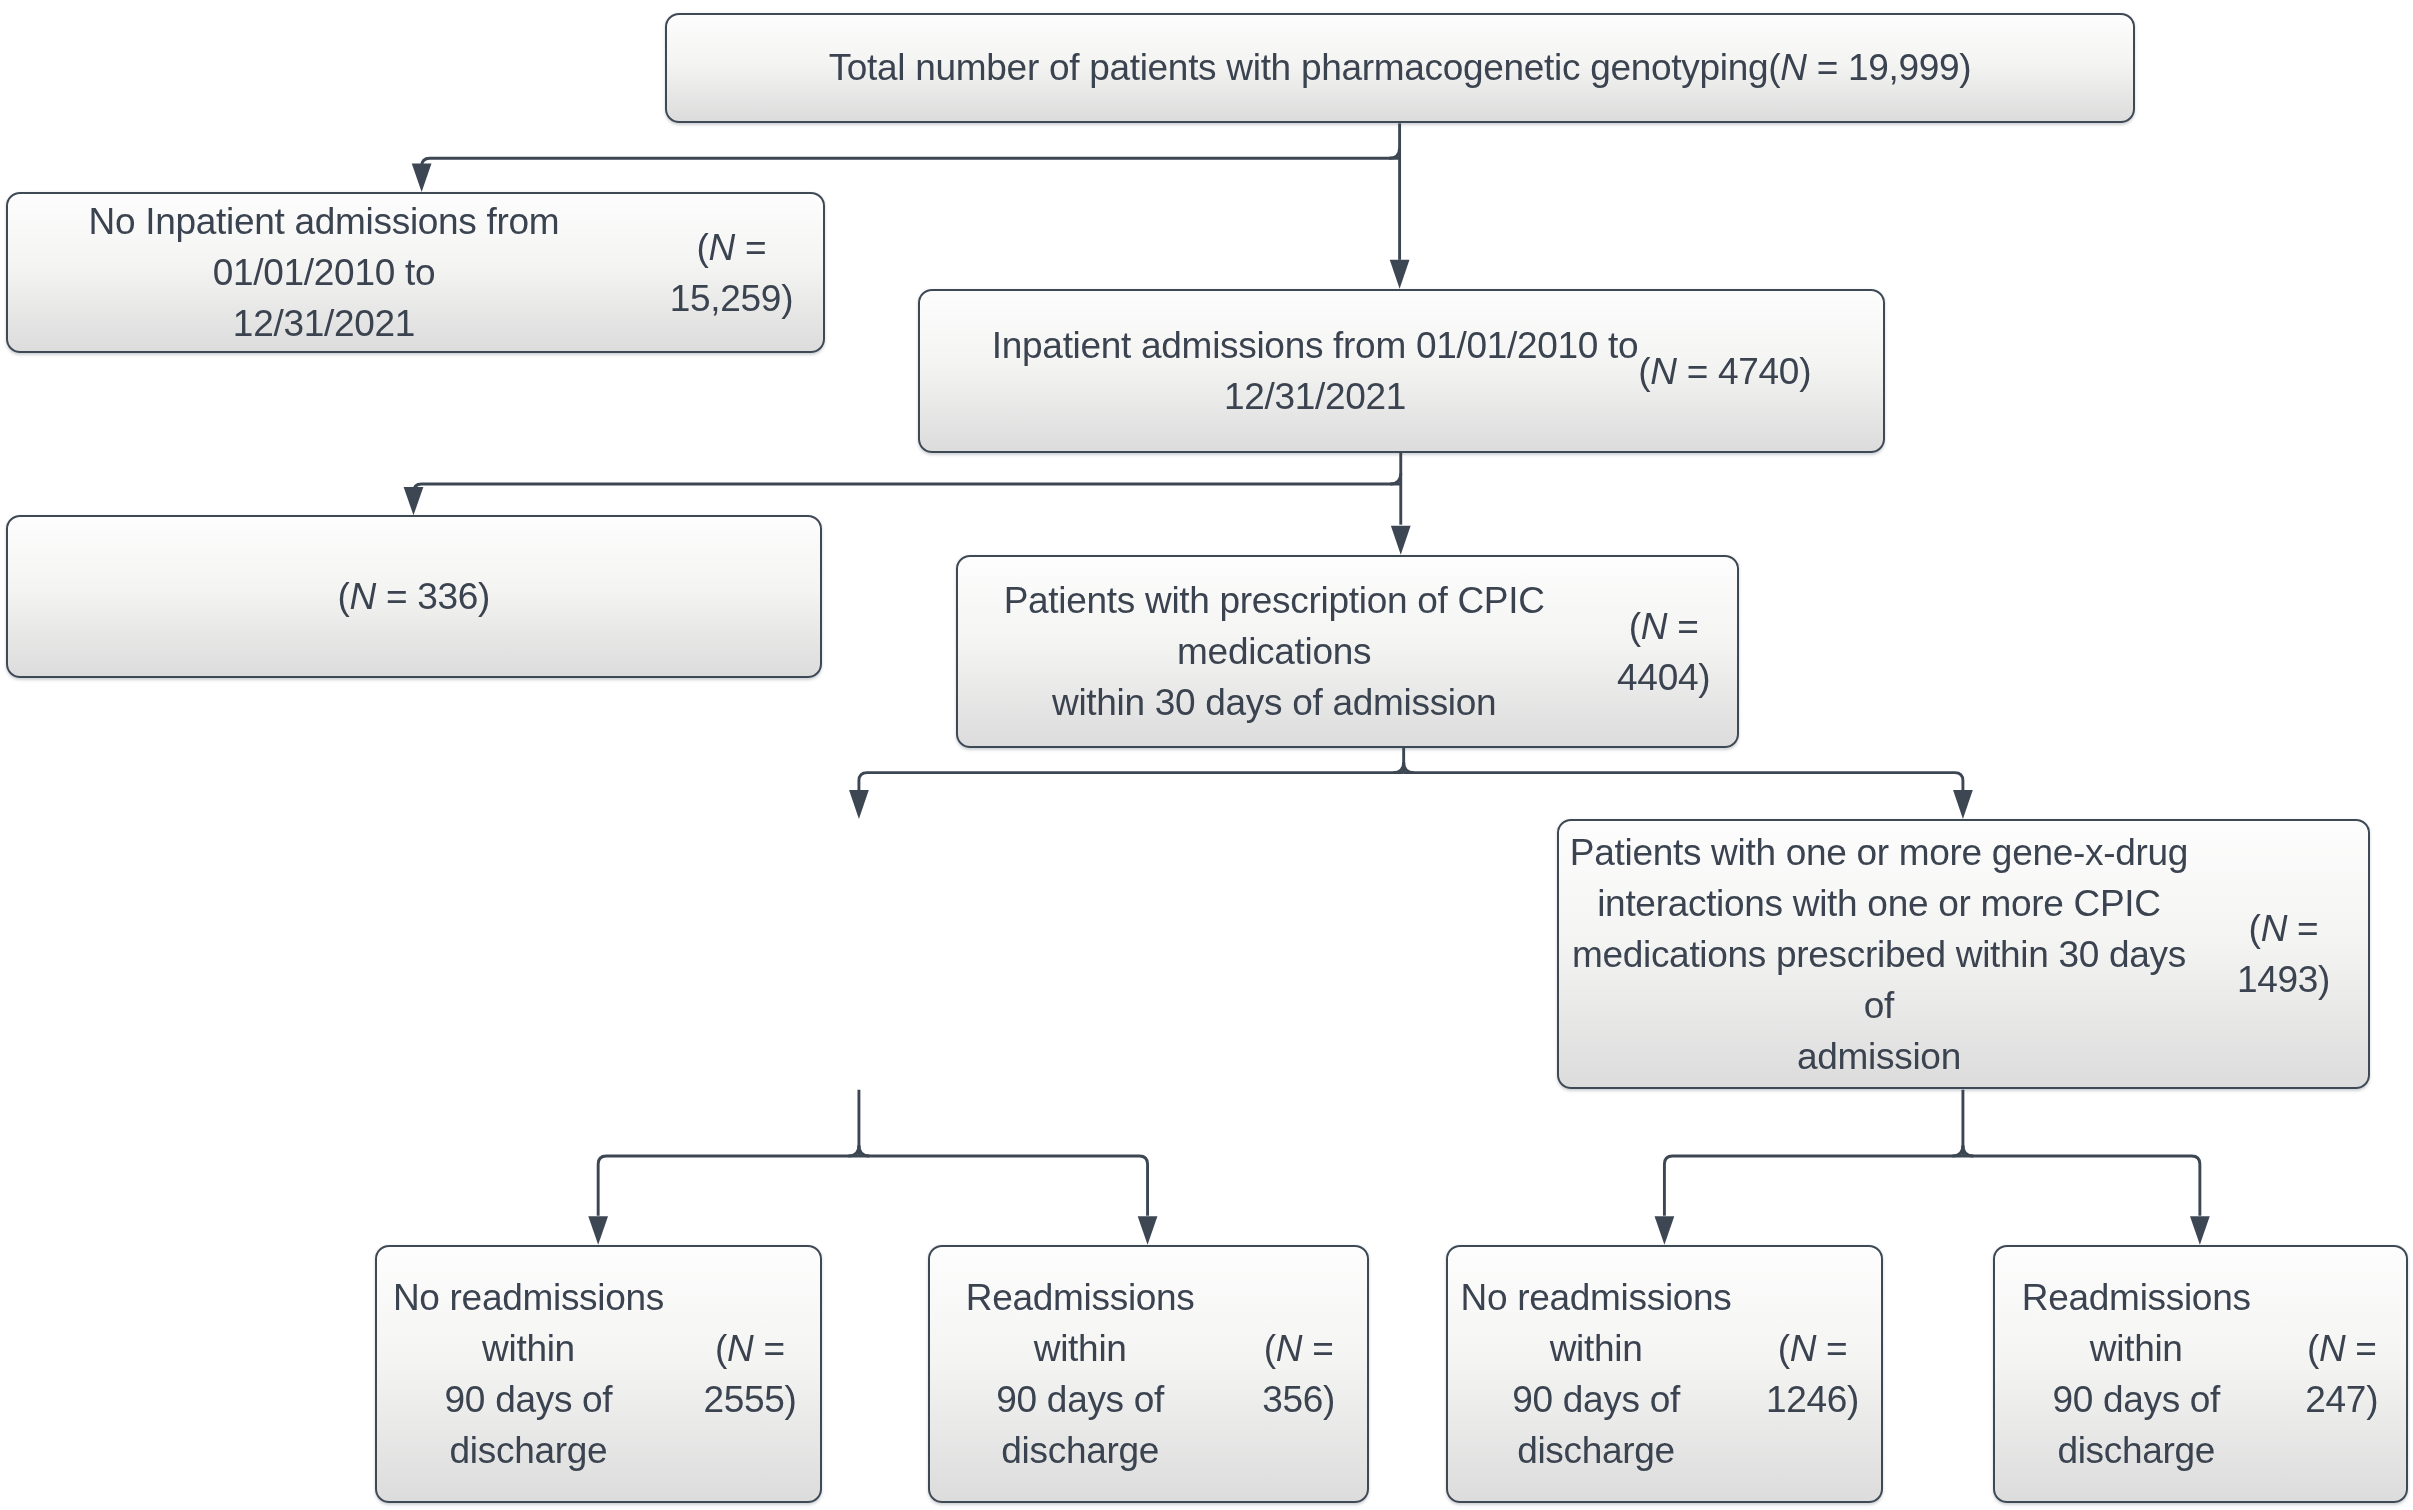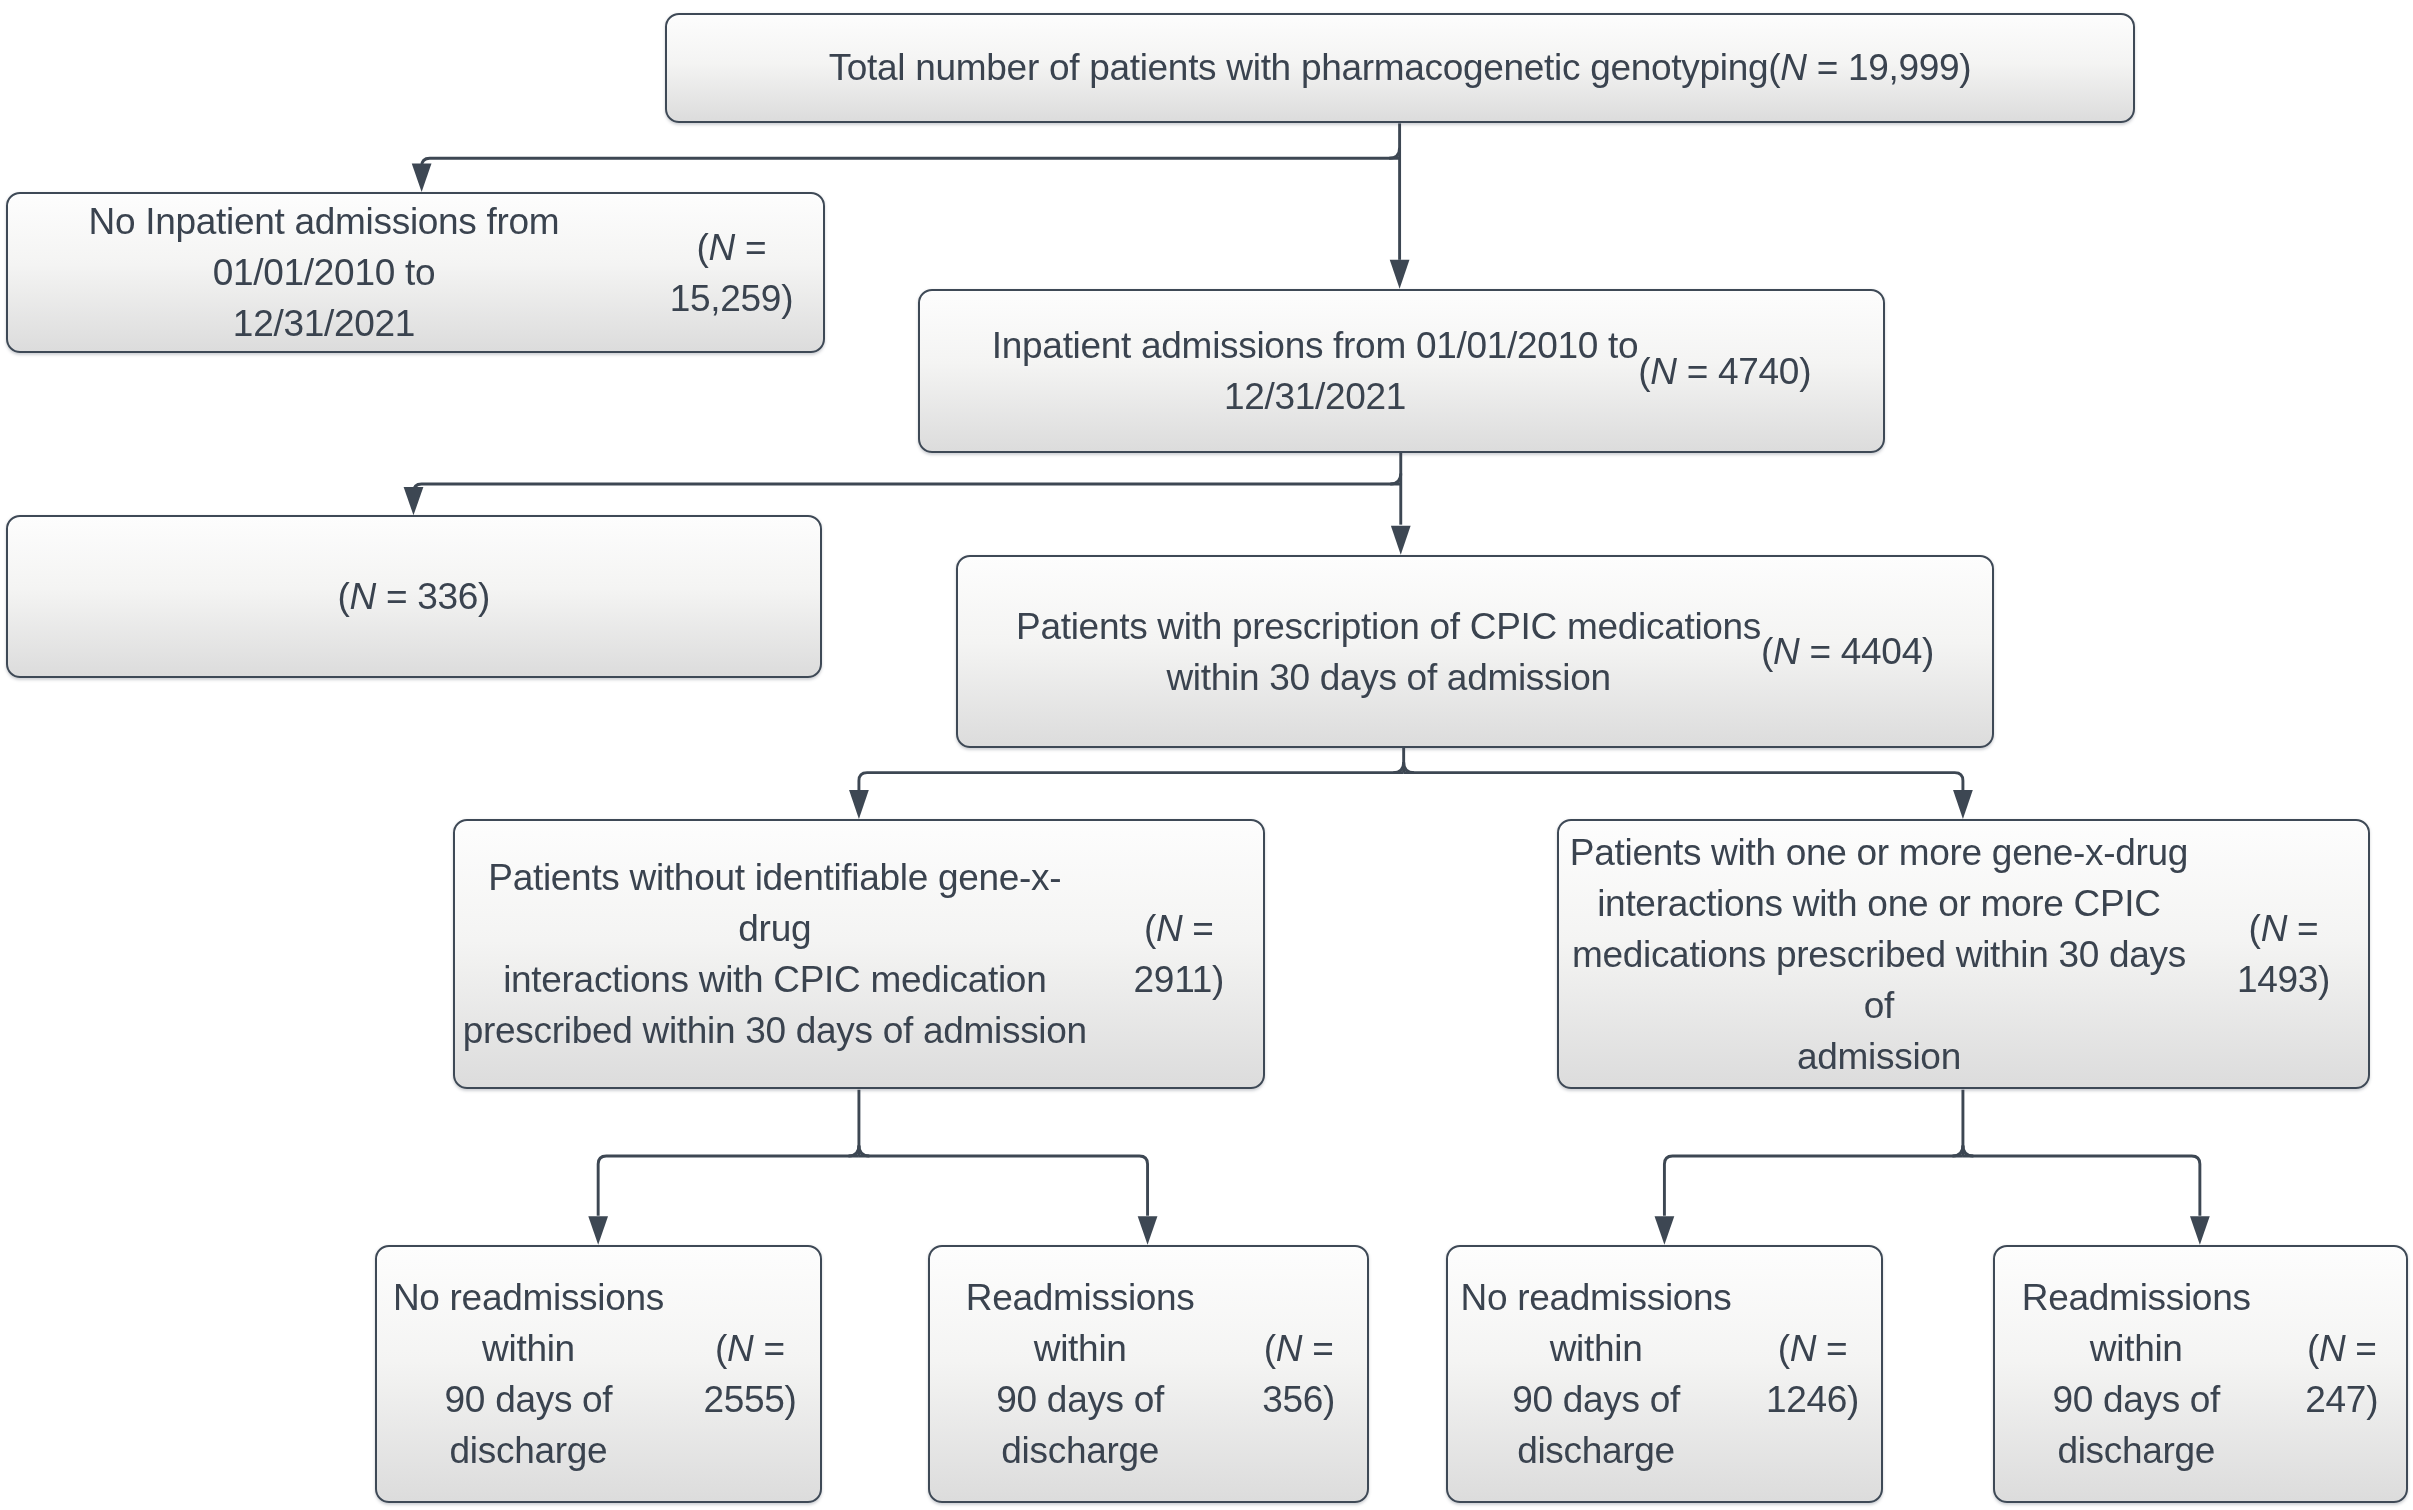--- a/index.html
+++ b/index.html
@@ -127,32 +127,26 @@
   <div class="node" style="left:918px; top:289px; width:967px; height:164px;">
     <div class="t">Inpatient admissions from 01/01/2010 to
 12/31/2021</div>
     <div class="n">(<i>N</i> = 4740)</div>
   </div>
 
   <div class="node" style="left:5.8px; top:515px; width:816px; height:163px;">
     <div class="n">(<i>N</i> = 336)</div>
   </div>
 
-  <div class="node" style="left:956px; top:555px; width:1038px; height:193px;">
+  <div class="node" style="left:956px; top:555px; width:783px; height:193px;">
     <div class="t">Patients with prescription of CPIC medications
 within 30 days of admission</div>
     <div class="n">(<i>N</i> = 4404)</div>
   </div>
 
-  <div class="node" style="left:453px; top:819px; width:812px; height:270px;">
-    <div class="t">Patients without identifiable gene-x-drug
-interactions with CPIC medication
-prescribed within 30 days of admission</div>
-    <div class="n">(<i>N</i> = 2911)</div>
-  </div>
 
   <div class="node" style="left:1557px; top:819px; width:813px; height:270px;">
     <div class="t">Patients with one or more gene-x-drug
 interactions with one or more CPIC
 medications prescribed within 30 days of
 admission</div>
     <div class="n">(<i>N</i> = 1493)</div>
   </div>
 
   <div class="node" style="left:375px; top:1245px; width:447px; height:258px;">

